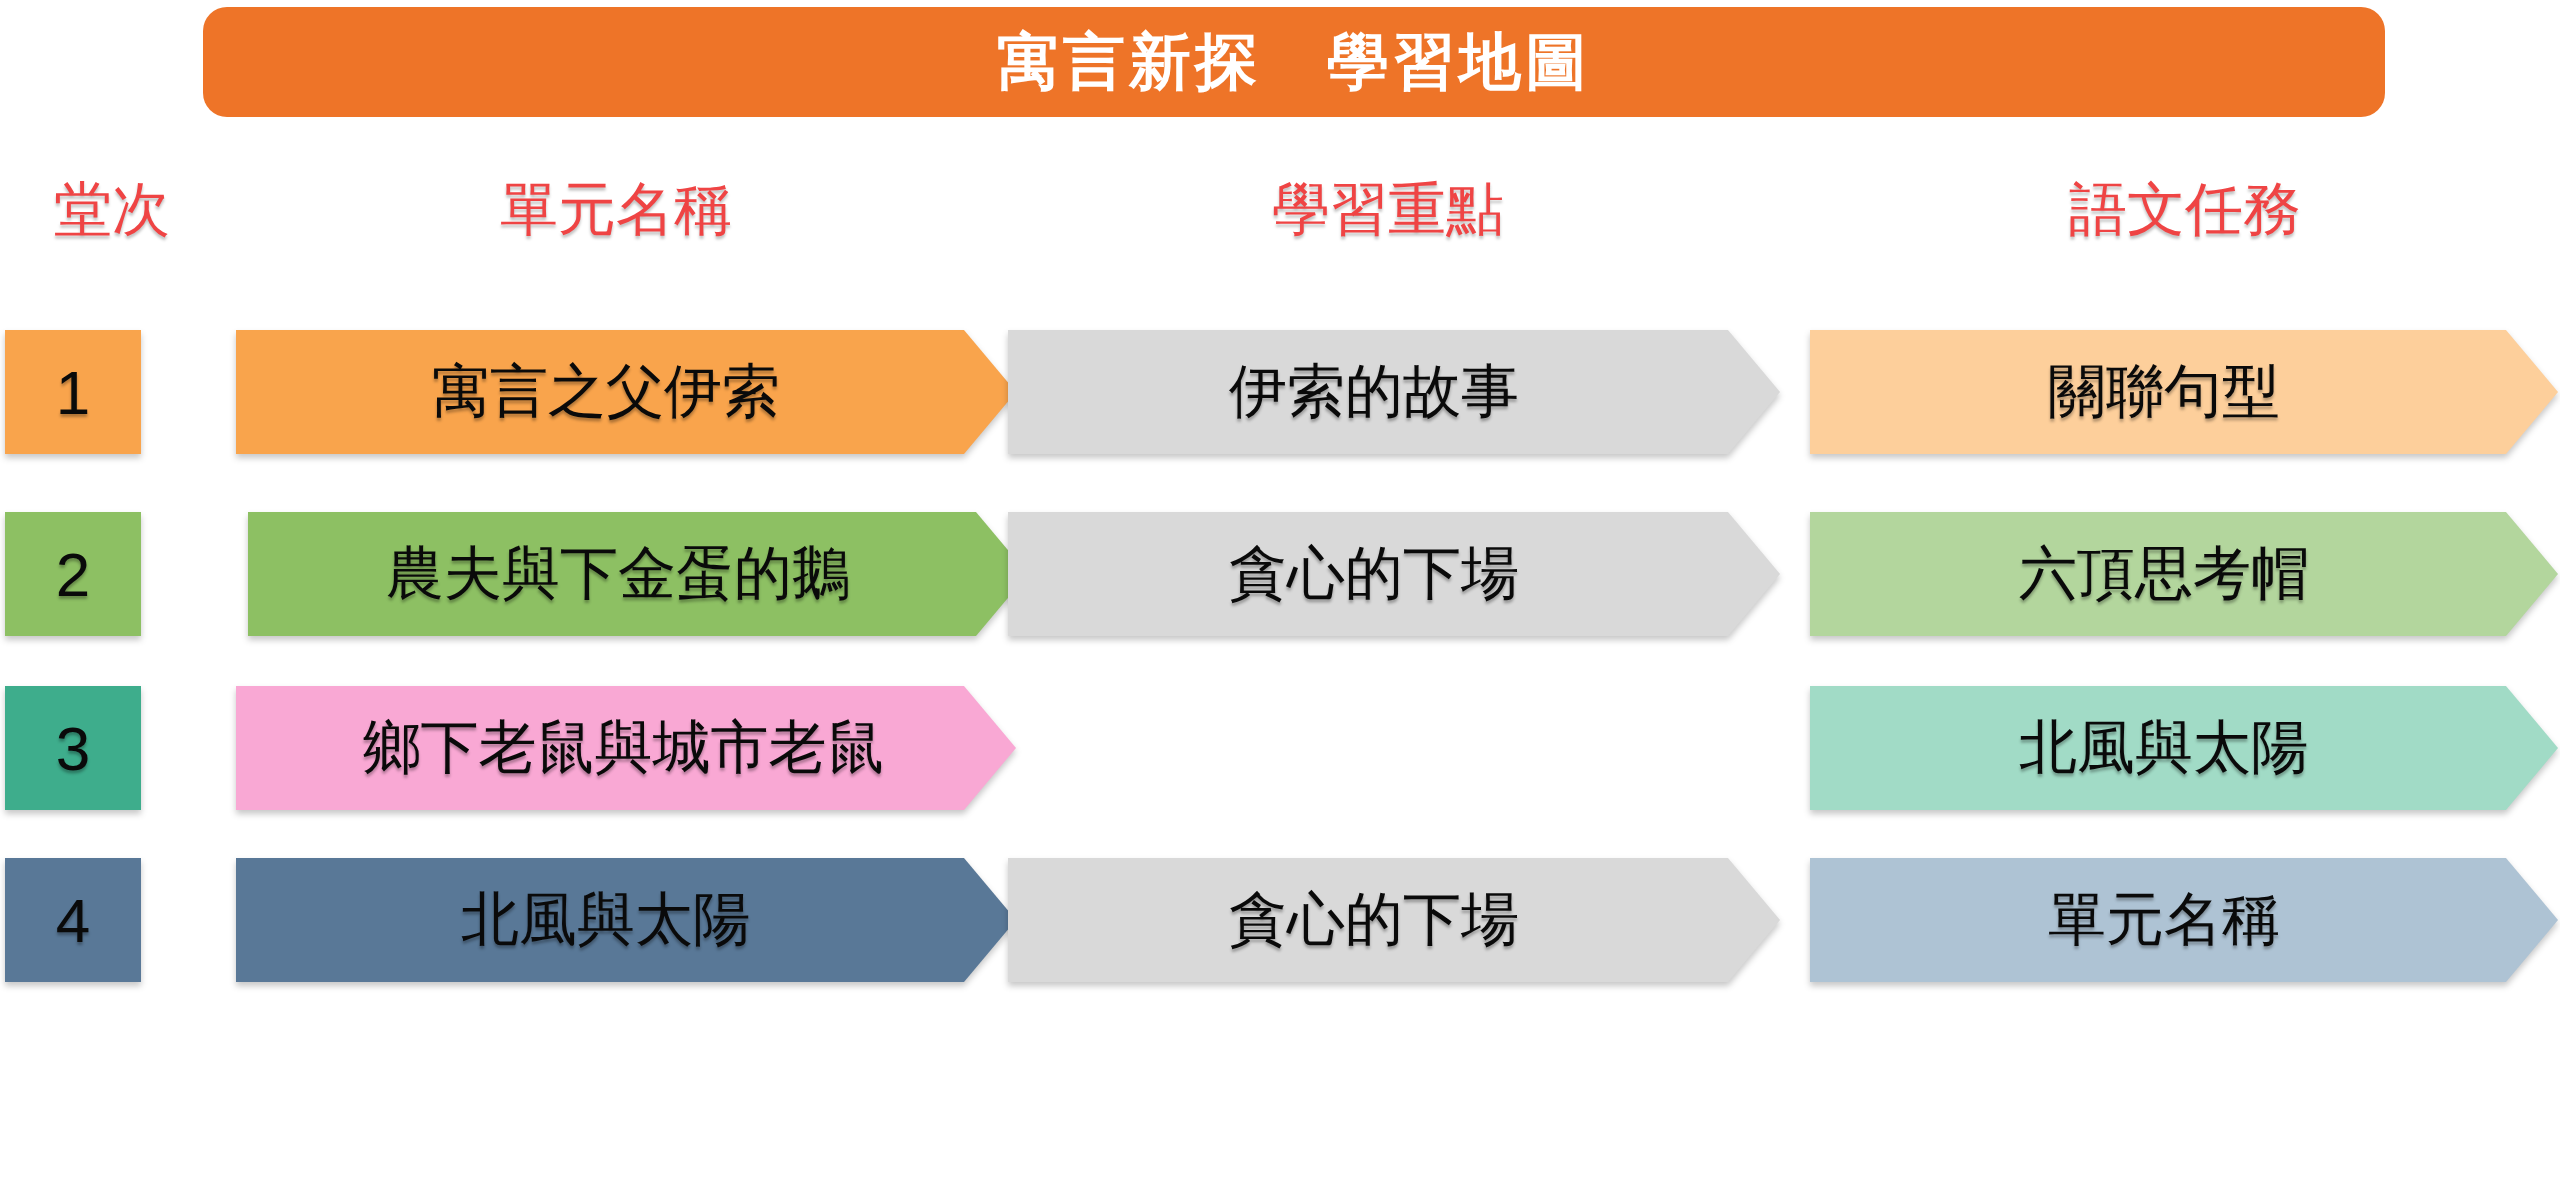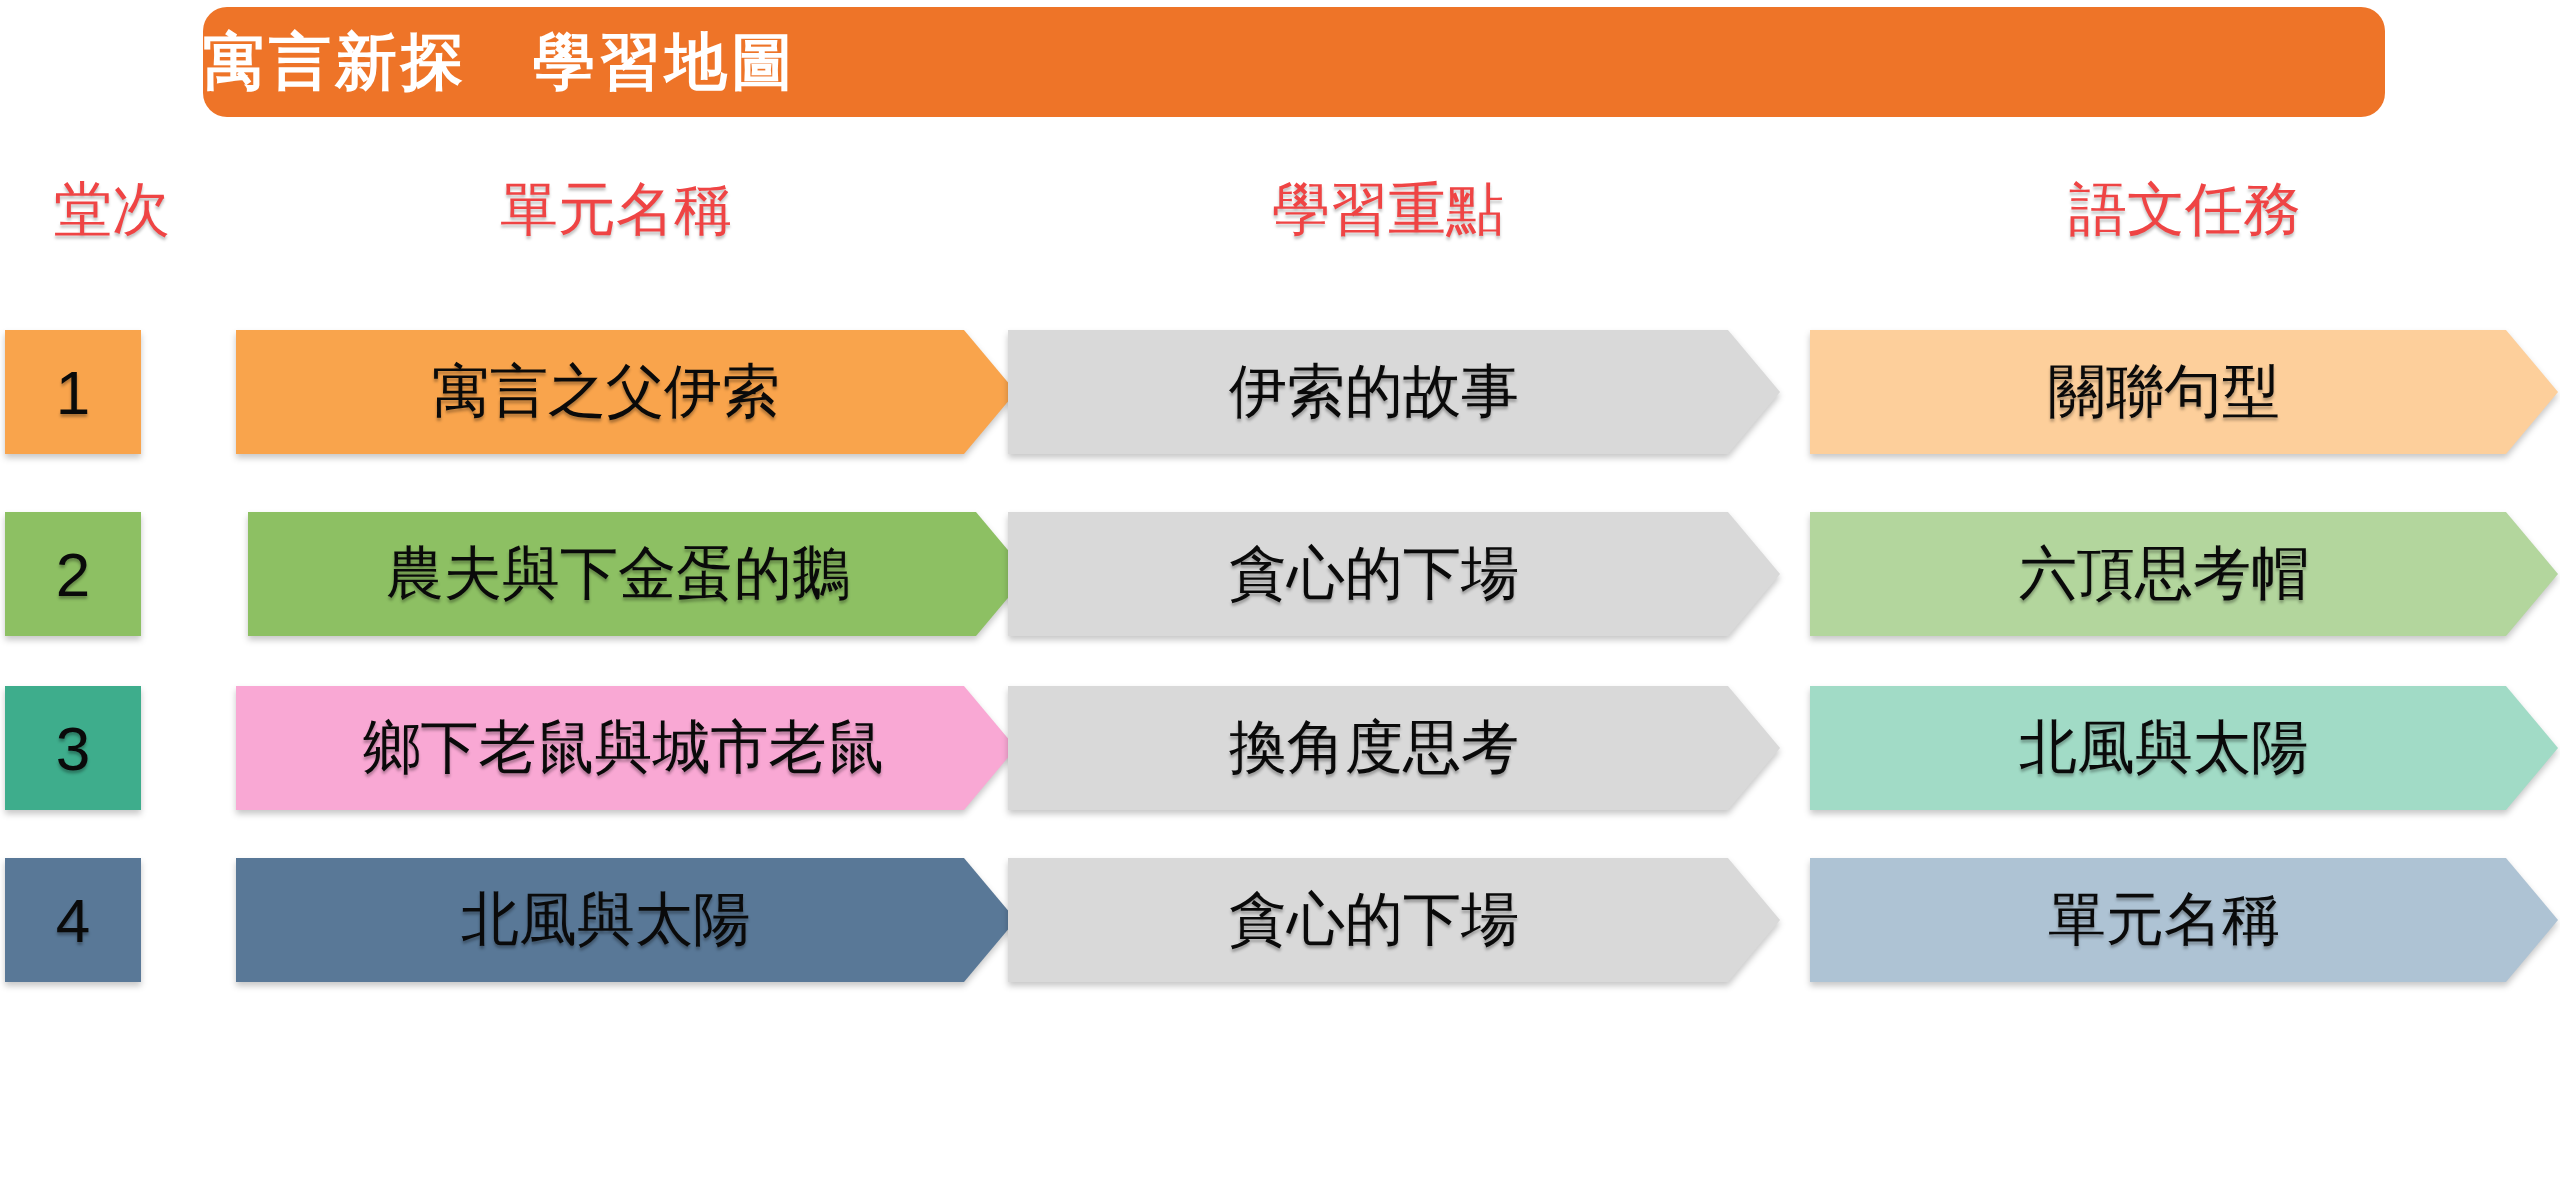--- a/index.html
+++ b/index.html
@@ -19,21 +19,21 @@
   
   .title-banner {
     position: absolute;
     left: 203px;
     top: 7px;
     width: 2182px;
     height: 110px;
     border-radius: 24px;
     display: flex;
     align-items: center;
-    justify-content: flex-start;
+    justify-content: center;
   }
   .title-banner .title-text {
     color: #ffffff;
     font-size: 62px;
     font-weight: 700;
     letter-spacing: 4px;
     white-space: pre;
   }
 
   
@@ -142,23 +142,20 @@
       </div>
     </div>
 
     <div class="row row-3">
       <div class="shape-wrap wrap-num">
         <div class="shape num-box" style="background: rgb(62, 173, 140);">3</div>
       </div>
       <div class="shape-wrap wrap-unit">
         <div class="shape arrow" style="background: #f9a8d4; padding-left: 35px;">鄉下老鼠與城市老鼠</div>
       </div>
-      <div class="shape-wrap wrap-focus">
-        <div class="shape arrow" style="background: rgb(217, 217, 217);">換角度思考</div>
-      </div>
       <div class="shape-wrap wrap-task">
         <div class="shape arrow" style="background: rgb(161, 219, 198);">北風與太陽</div>
       </div>
     </div>
 
     <div class="row row-4">
       <div class="shape-wrap wrap-num">
         <div class="shape num-box" style="background: rgb(89, 120, 151);">4</div>
       </div>
       <div class="shape-wrap wrap-unit">

